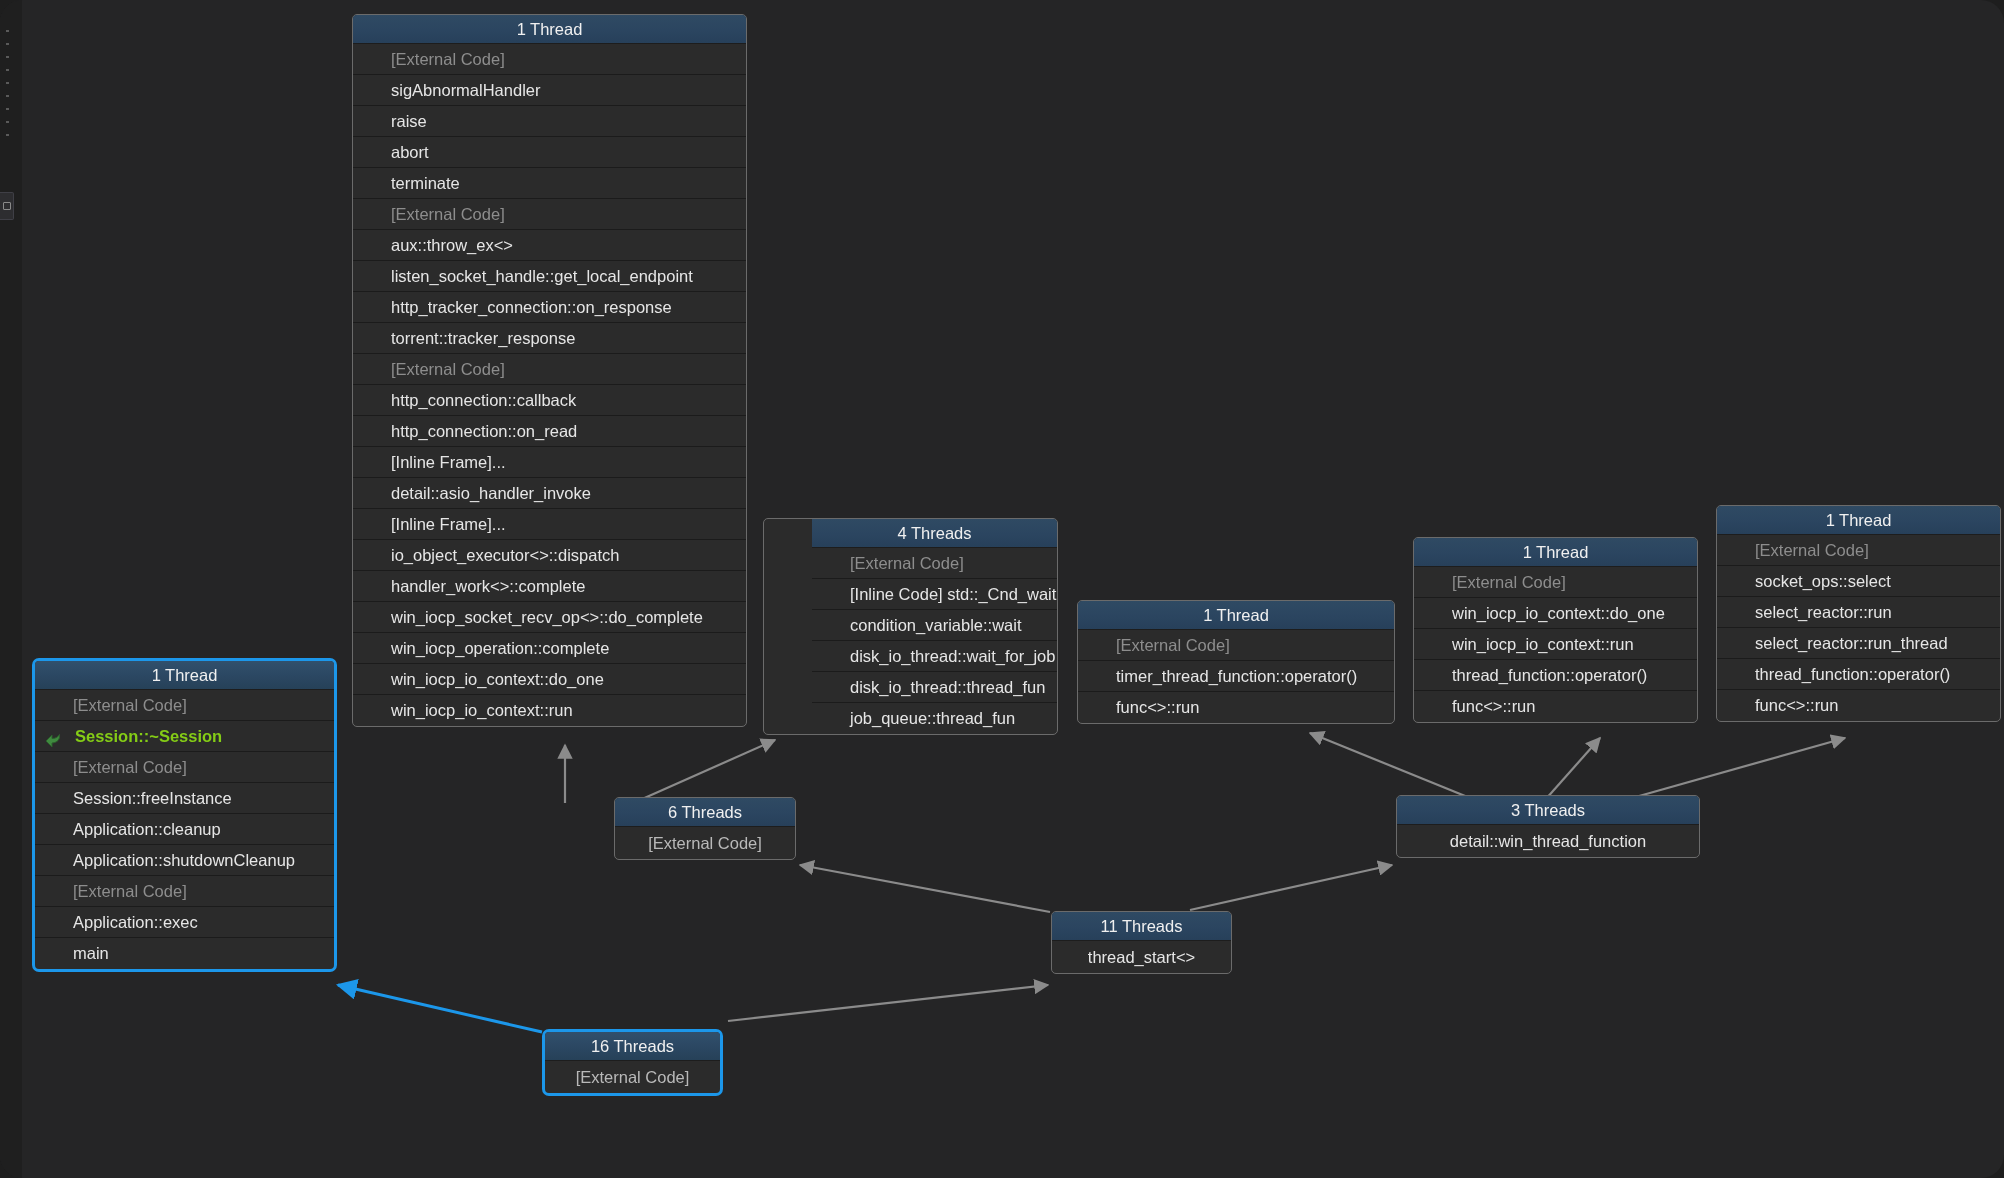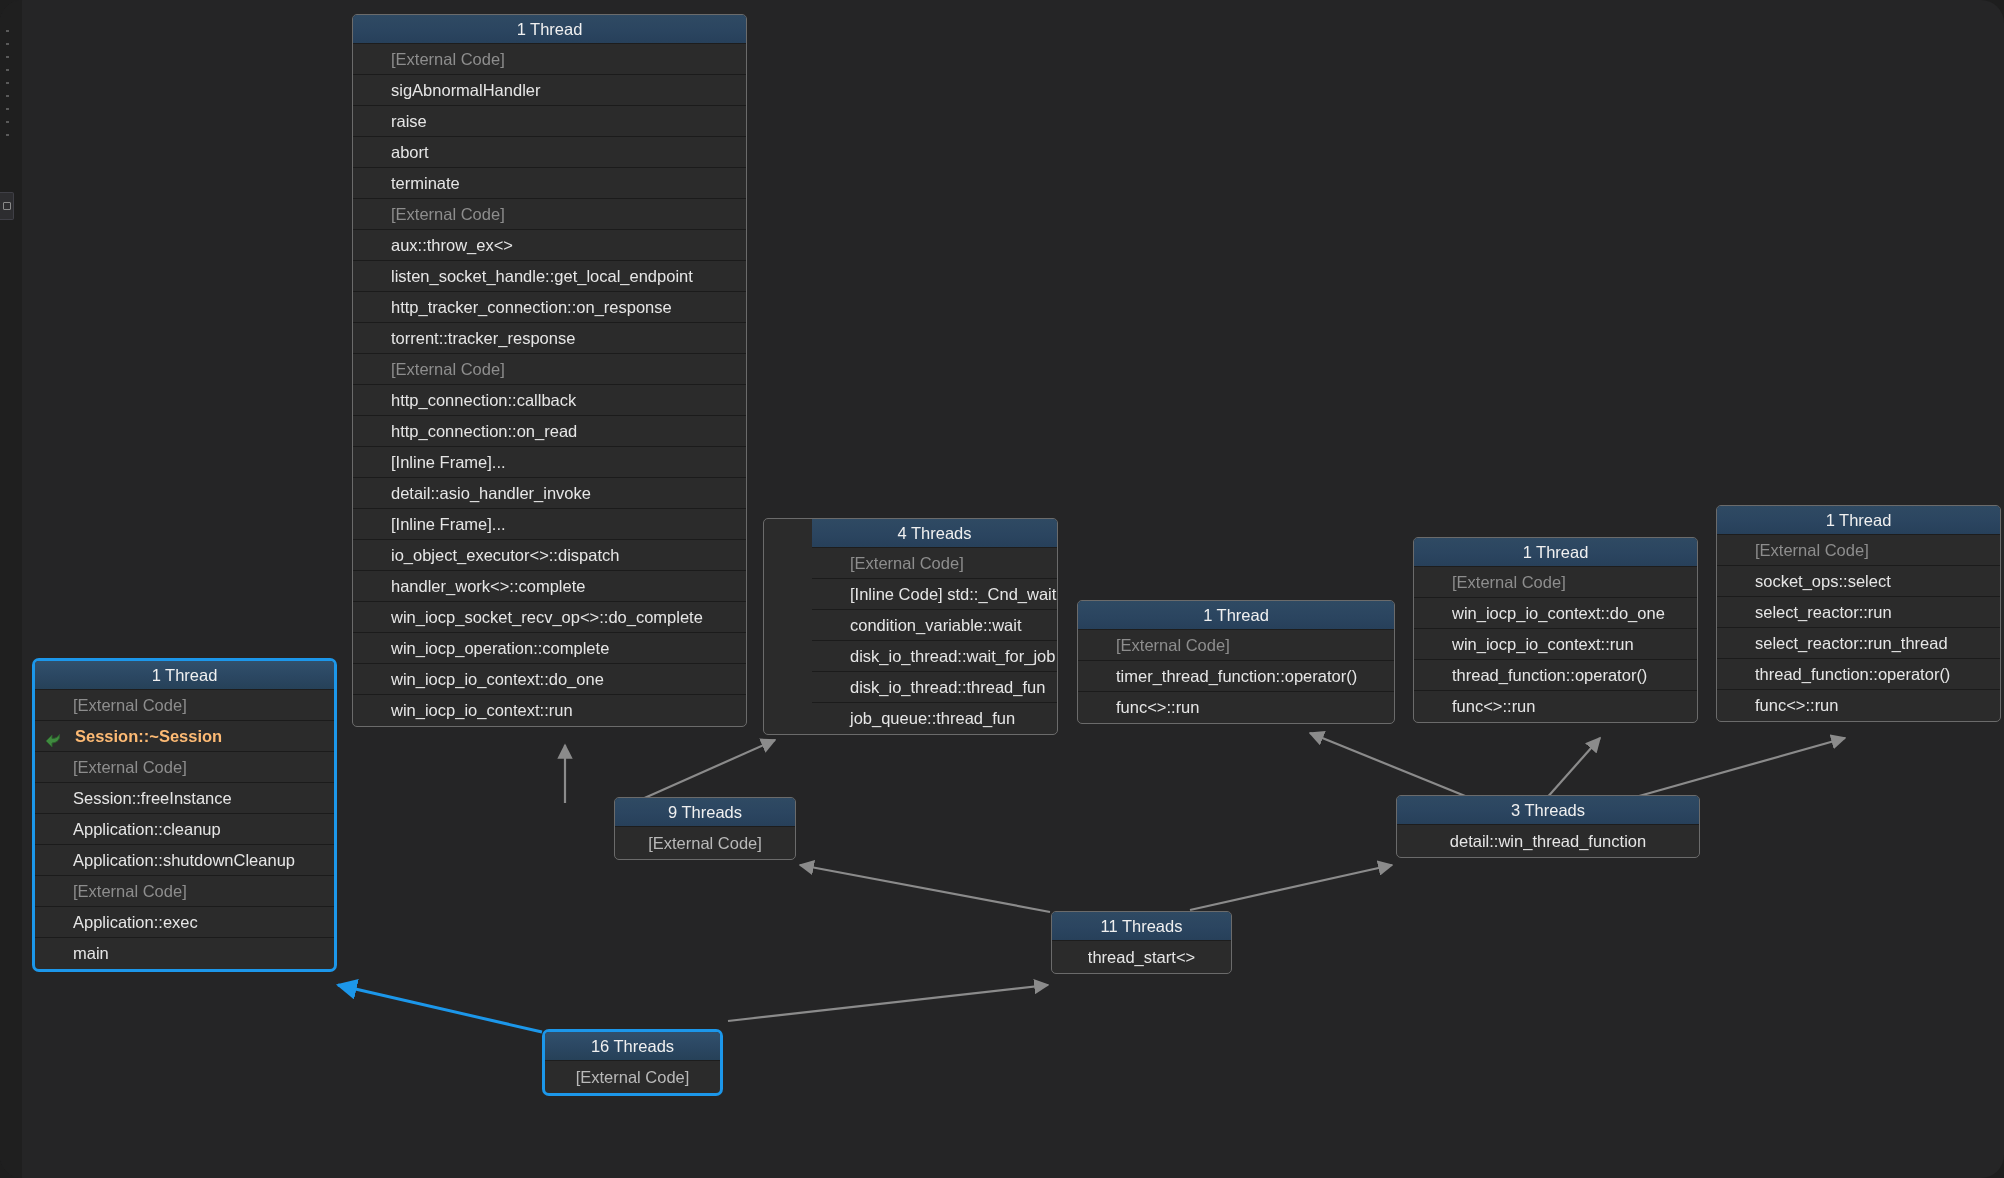--- a/index.html
+++ b/index.html
@@ -95,21 +95,21 @@
     padding-left: 38px;
     padding-right: 10px;
     color: #e6e6e6;
     font-size: 16.5px;
     white-space: nowrap;
     border-bottom: 1px solid #1b1b1b;
     box-sizing: border-box;
   }
   .frame:last-child { border-bottom: none; }
   .frame.external { color: #8d8d8d; }
-  .frame.current { font-weight: bold; color: #fdba74; padding-left: 40px; }
+  .frame.current { font-weight: bold; color: #84cc16; padding-left: 40px; }
   .frame .cur-icon {
     position: absolute;
     left: 10px;
     top: 7px;
     width: 20px;
     height: 17px;
   }
 
   
   .node.agg .frame { height: 32px; line-height: 32px; text-align: center; padding-left: 0; padding-right: 0; }
@@ -247,21 +247,21 @@
         <div class="frame external"><span>[External Code]</span></div>
         <div class="frame"><span>socket_ops::select</span></div>
         <div class="frame"><span>select_reactor::run</span></div>
         <div class="frame"><span>select_reactor::run_thread</span></div>
         <div class="frame"><span>thread_function::operator()</span></div>
         <div class="frame"><span>func&lt;&gt;::run</span></div>
       </div>
   </div>
 
   <div class="node agg" id="n-eight" style="left:614px; top:797px; width:182px;">
-    <div class="node-header">9 Threads</div>
+    <div class="node-header">6 Threads</div>
     <div class="frames">
         <div class="frame external"><span>[External Code]</span></div>
       </div>
   </div>
 
   <div class="node agg" id="n-three" style="left:1396px; top:795px; width:304px;">
     <div class="node-header">3 Threads</div>
     <div class="frames">
         <div class="frame"><span>detail::win_thread_function</span></div>
       </div>

